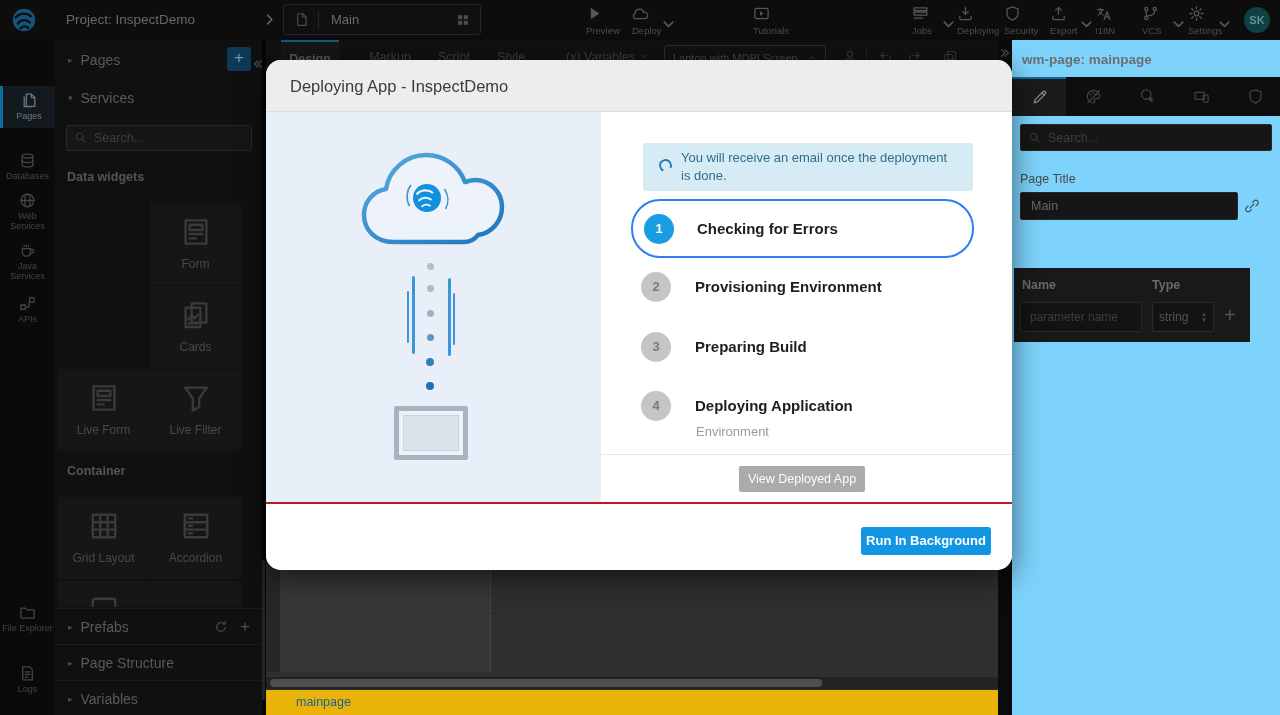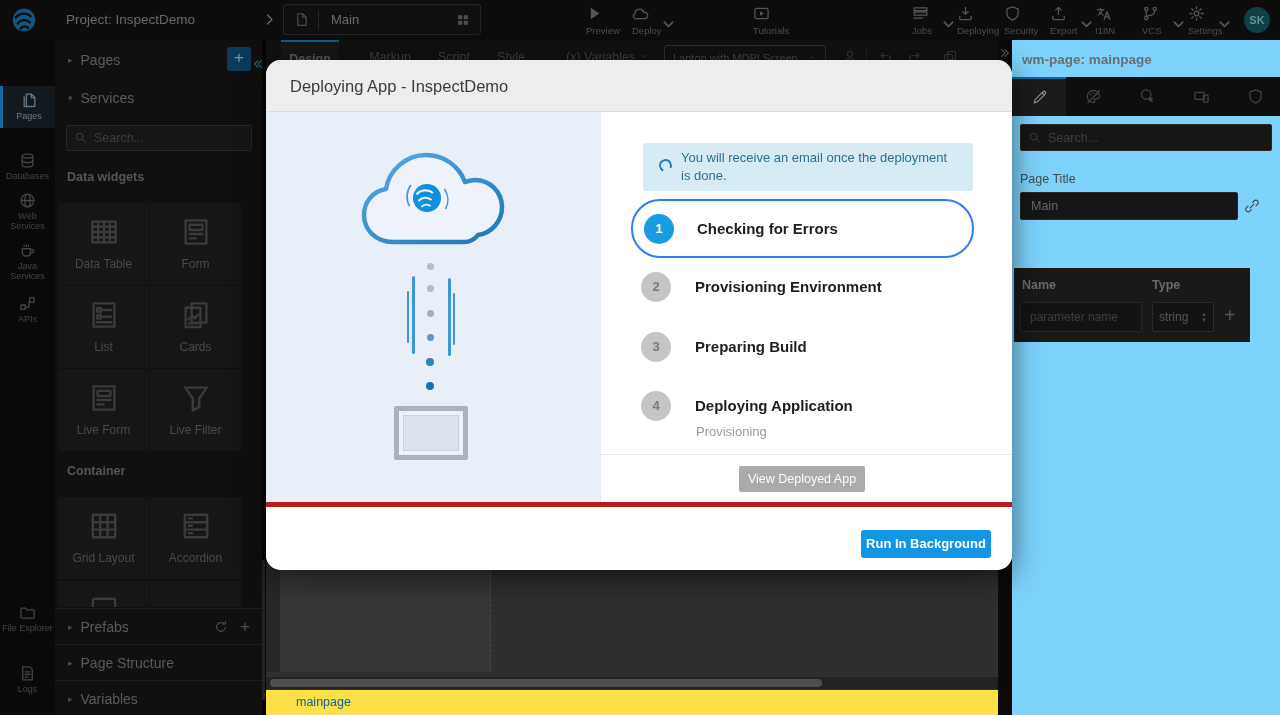--- a/index.html
+++ b/index.html
@@ -40,21 +40,21 @@
 
   
   .canvas{left:266px;top:40px;width:732px;height:675px;background:#2f2f2f;overflow:hidden;}
   .ctoolbar{left:0;top:0;width:732px;height:35px;background:#111;}
   .ctab{top:0;height:35px;line-height:35px;text-align:center;color:#3f3f3f;font-size:12.5px;}
   .ctab.active{background:#161616;border-top:2px solid #135a80;color:#585858;}
   .cpage{left:14px;top:35px;width:211px;height:597px;background:#373737;border-right:1px dashed #4a4a4a;}
   .cruler{left:0;top:35px;width:14px;height:597px;background:#272727;}
   .hscroll{left:0;top:637px;width:732px;height:12px;background:#232323;}
   .hthumb{left:4px;top:2px;width:552px;height:8px;border-radius:4px;background:#4e4e4e;}
-  .statusbar{left:0;top:650px;width:732px;height:25px;background:#fde047;}
+  .statusbar{left:0;top:650px;width:732px;height:25px;background:#eab308;}
 
   .gapcol{left:998px;top:40px;width:14px;height:675px;background:#0b0b0b;}
 
   
   .rpanel{left:1012px;top:40px;width:268px;height:675px;background:#7dd3fc;}
   .rtab{top:0;height:39px;width:54px;display:flex;align-items:center;justify-content:center;color:#424242;}
   .rtab .ico{width:17px;height:17px;}
   .rtab.active{background:#1b1b1b;border-top:2px solid #1566a3;color:#8a8a8a;}
   .rlabel{color:#4a4a4a;font-size:12.5px;}
 
@@ -68,21 +68,21 @@
   .spinner{left:16px;top:16px;width:13px;height:13px;border:2.5px solid #1e7ec0;border-bottom-color:transparent;border-radius:50%;transform:rotate(-20deg);}
   .alert-txt{left:38px;top:6px;width:276px;font-size:13px;line-height:18px;color:#2d6f8e;}
   .step1{left:30px;top:87px;width:343px;height:59px;border:2px solid #2d7ff2;border-radius:29px;background:#fff;}
   .circ{width:30px;height:30px;border-radius:50%;text-align:center;line-height:30px;font-size:13px;font-weight:700;}
   .circ.on{background:#189ce2;color:#fff;}
   .circ.off{background:#c5c5c5;color:#7a7a7a;}
   .slabel{font-size:15px;font-weight:700;color:#1e1e1e;}
   .ssub{font-size:13px;color:#9b9b9b;}
   .sdivider{left:0;top:342px;width:411px;height:1px;background:#e8e8e8;}
   .viewbtn{left:138px;top:354px;width:126px;height:26px;background:#ababab;border-radius:2px;color:#fcfcfc;font-size:12.5px;font-weight:500;text-align:center;line-height:26px;}
-  .mfoot{left:0;top:442px;width:746px;height:82px;background:#fff;border-top:5px solid #b91c1c;}
+  .mfoot{left:0;top:442px;width:746px;height:82px;background:#fff;border-top:2px solid #b91c1c;}
   .runbtn{left:595px;top:23px;width:130px;height:28px;background:#1295e3;border-radius:3px;color:#fff;font-size:13px;font-weight:600;text-align:center;line-height:28px;}
   .dot{position:absolute;border-radius:50%;}
   .vline{position:absolute;width:2.5px;border-radius:2px;background:#3e96d8;}
 </style>
 </head>
 <body>
 
 <div class="screen">
 
   <header class="abs topbar">
@@ -384,55 +384,31 @@
               <circle cx="7" cy="7" r="4.2"></circle>
               <path d="M10.2 10.2l3.6 3.6"></path>
             </g>
           </svg>
         </span>
       <input class="inp" style="width: 186px; height: 26px; padding-left: 27px;" placeholder="Search...">
     </div>
 
     <span class="abs group-hd" style="top:130px;">Data widgets</span>
 
-    <div class="abs tile" style="left:3px;top:163px;">
-      <span class="ico">
-          <svg viewBox="0 0 16 16">
-            <g fill="none" stroke="currentColor" stroke-width="1.2" stroke-linecap="round" stroke-linejoin="round">
-              <rect x="2.2" y="2.8" width="11.6" height="10.4"></rect>
-              <path d="M2.2 5.4h11.6M2.2 8h11.6M2.2 10.6h11.6M5.1 2.8v10.4M8 2.8v10.4M10.9 2.8v10.4"></path>
-            </g>
-          </svg>
-        </span>
-      <span class="lbl">Data Table</span>
-    </div>
     <div class="abs tile" style="left:95px;top:163px;">
       <span class="ico">
           <svg viewBox="0 0 16 16">
             <g fill="none" stroke="currentColor" stroke-width="1.2" stroke-linecap="round" stroke-linejoin="round">
               <rect x="2.8" y="2.2" width="10.4" height="11.6"></rect>
               <rect x="4.8" y="4.4" width="6.4" height="2.6"></rect>
               <path d="M4.8 9h6.4M4.8 11.2h3"></path>
             </g>
           </svg>
         </span>
       <span class="lbl">Form</span>
-    </div>
-    <div class="abs tile" style="left:3px;top:246px;">
-      <span class="ico">
-          <svg viewBox="0 0 16 16">
-            <g fill="none" stroke="currentColor" stroke-width="1.2" stroke-linecap="round" stroke-linejoin="round">
-              <rect x="2.8" y="2.2" width="10.4" height="11.6"></rect>
-              <rect x="4.6" y="4.6" width="1.8" height="1.8"></rect>
-              <rect x="4.6" y="8" width="1.8" height="1.8"></rect>
-              <path d="M7.6 5.5h3.8M7.6 8.9h3.8M4.6 11.6h7"></path>
-            </g>
-          </svg>
-        </span>
-      <span class="lbl">List</span>
     </div>
     <div class="abs tile" style="left:95px;top:246px;">
       <span class="ico">
           <svg viewBox="0 0 16 16">
             <g fill="none" stroke="currentColor" stroke-width="1.2" stroke-linecap="round" stroke-linejoin="round">
               <rect x="5.8" y="2.2" width="7.4" height="9.6"></rect>
               <rect x="2.8" y="4.4" width="7.4" height="9.6"></rect>
               <path d="M4.2 10.2l1.7-2 1.5 1.5 1.6-1.8"></path>
               <path d="M4.4 12.2h4.2"></path>
             </g>
@@ -750,21 +726,21 @@
         <span class="abs circ off" style="left:40px;top:160px;">2</span>
         <span class="abs slabel" style="left:94px;top:166px;">Provisioning Environment</span>
       </div>
       <div>
         <span class="abs circ off" style="left:40px;top:220px;">3</span>
         <span class="abs slabel" style="left:94px;top:226px;">Preparing Build</span>
       </div>
       <div>
         <span class="abs circ off" style="left:40px;top:279px;">4</span>
         <span class="abs slabel" style="left:94px;top:285px;">Deploying Application</span>
-        <span class="abs ssub" style="left:95px;top:312px;">Provisioning</span>
+        <span class="abs ssub" style="left:95px;top:312px;">Environment</span>
       </div>
 
       <div class="abs sdivider"></div>
       <div class="abs viewbtn">View Deployed App</div>
     </div>
 
     <div class="abs mfoot">
       <div class="abs runbtn">Run In Background</div>
     </div>
   </div>

